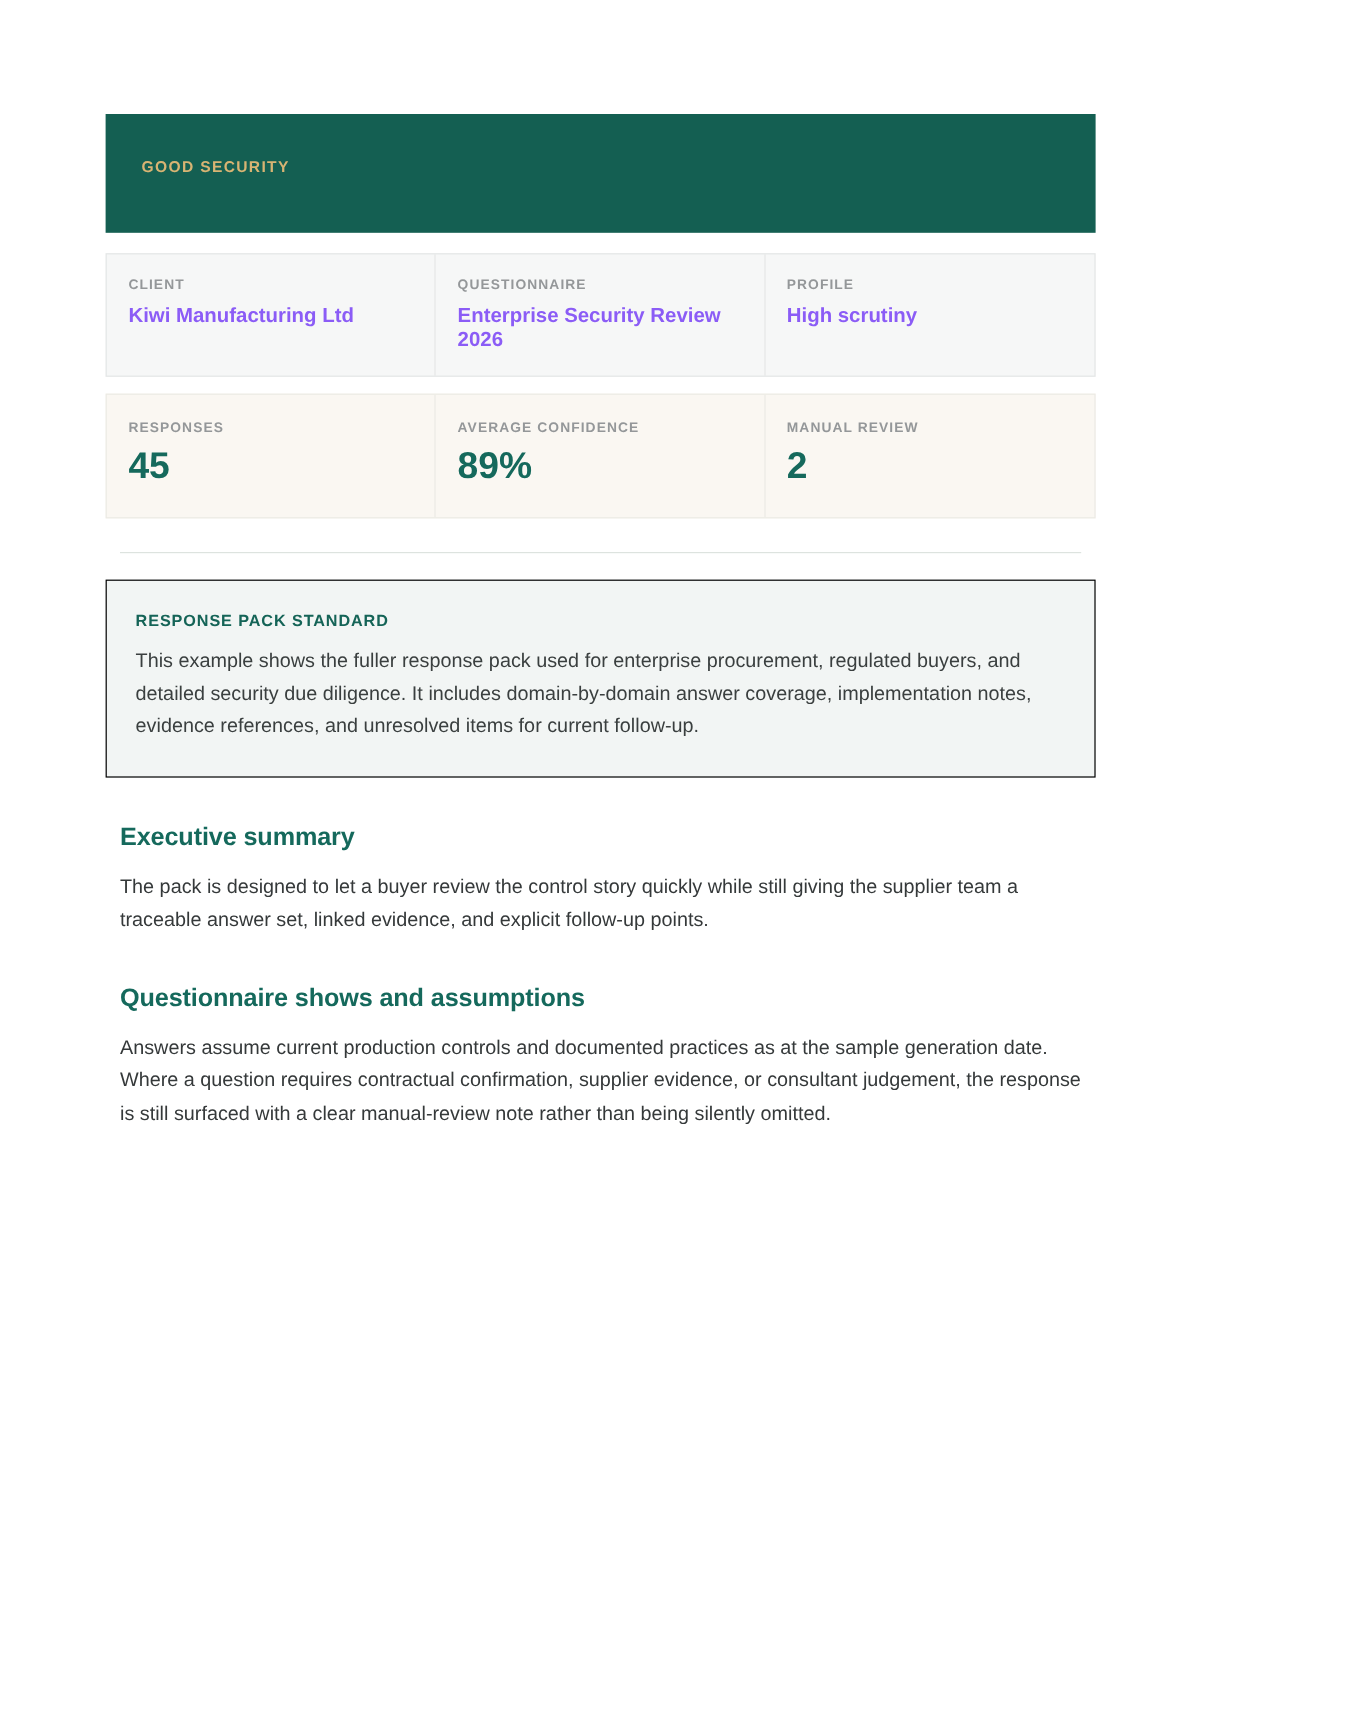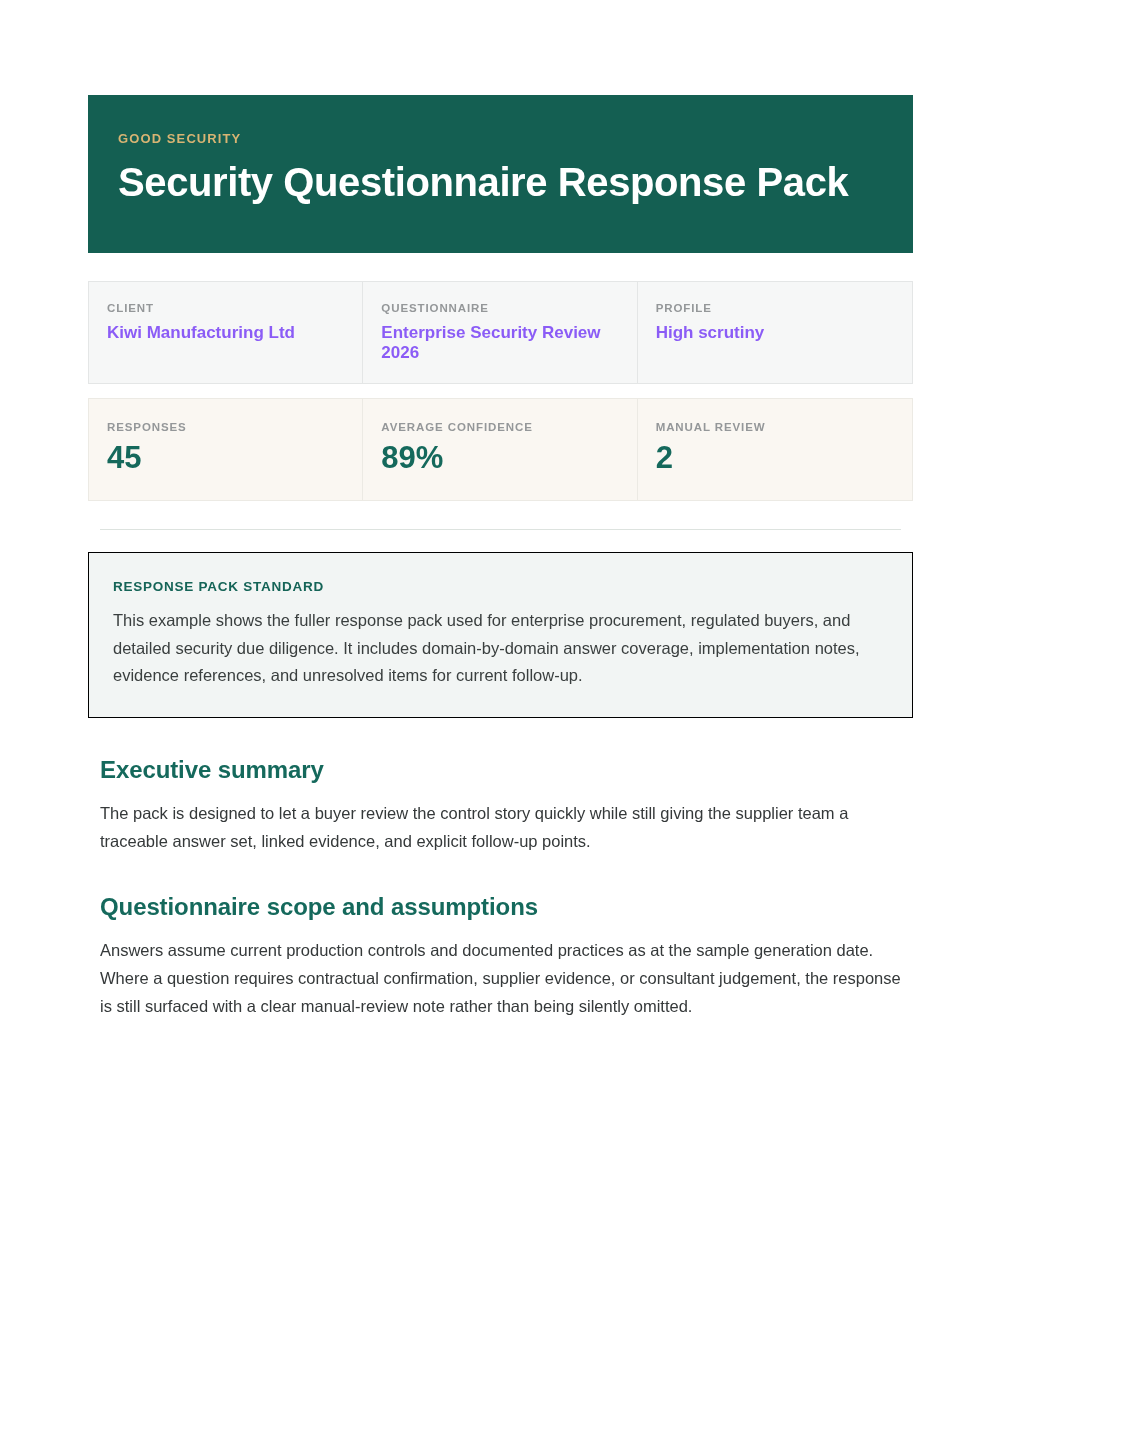--- a/index.html
+++ b/index.html
@@ -56,21 +56,21 @@
 
   
   .card-row {
     display: grid;
     grid-template-columns: 1fr 1fr 1fr;
     border: 1px solid #e4e6e6;
     box-sizing: border-box;
   }
   .meta-row {
     background: #f6f7f7;
-    margin-top: 28px;
+    margin-top: 17px;
   }
   .stat-row {
     background: #faf7f2;
     border-color: #eceae4;
     margin-top: 14px;
   }
   .card-cell {
     padding: 20px 22px 20px 18px;
     box-sizing: border-box;
     border-right: 1px solid #e4e6e6;
@@ -128,42 +128,41 @@
   .callout-body {
     font-size: 16.5px;
     line-height: 1.65;
     color: #3a3f3f;
     margin: 0;
   }
 
   
   .section { padding: 0 12px; }
   .section-heading {
-    font-size: 24px;
+    font-size: 21px;
     font-weight: bold;
     color: #15695c;
     margin: 38px 0 16px 0;
     letter-spacing: -0.1px;
   }
   .body-para {
     font-size: 16.5px;
     line-height: 1.68;
     color: #35393a;
     margin: 0 0 18px 0;
   }
   .body-para:last-child { margin-bottom: 0; }
 </style>
 </head>
 <body>
 
 <div class="page">
 
   <div class="hero">
     <div class="hero-eyebrow">GOOD SECURITY</div>
-    <h1 class="hero-title">Security Questionnaire Response Pack</h1>
   </div>
 
   <div class="card-row meta-row">
     <div class="card-cell">
       <div class="card-label">CLIENT</div>
       <div class="card-value">Kiwi Manufacturing Ltd</div>
     </div>
     <div class="card-cell">
       <div class="card-label">QUESTIONNAIRE</div>
       <div class="card-value">Enterprise Security Review 2026</div>
@@ -195,17 +194,17 @@
     <div class="callout-title">RESPONSE PACK STANDARD</div>
     <p class="callout-body">This example shows the fuller response pack used for enterprise procurement, regulated buyers, and detailed security due diligence. It includes domain-by-domain answer coverage, implementation notes, evidence references, and unresolved items for current follow-up.</p>
   </div>
 
   <div class="section">
     <h2 class="section-heading">Executive summary</h2>
     <p class="body-para">The pack is designed to let a buyer review the control story quickly while still giving the supplier team a traceable answer set, linked evidence, and explicit follow-up points.</p>
   </div>
 
   <div class="section">
-    <h2 class="section-heading">Questionnaire scope and assumptions</h2>
+    <h2 class="section-heading">Questionnaire shows and assumptions</h2>
     <p class="body-para">Answers assume current production controls and documented practices as at the sample generation date. Where a question requires contractual confirmation, supplier evidence, or consultant judgement, the response is still surfaced with a clear manual-review note rather than being silently omitted.</p>
   </div>
 
 </div>
 
 </body></html>

